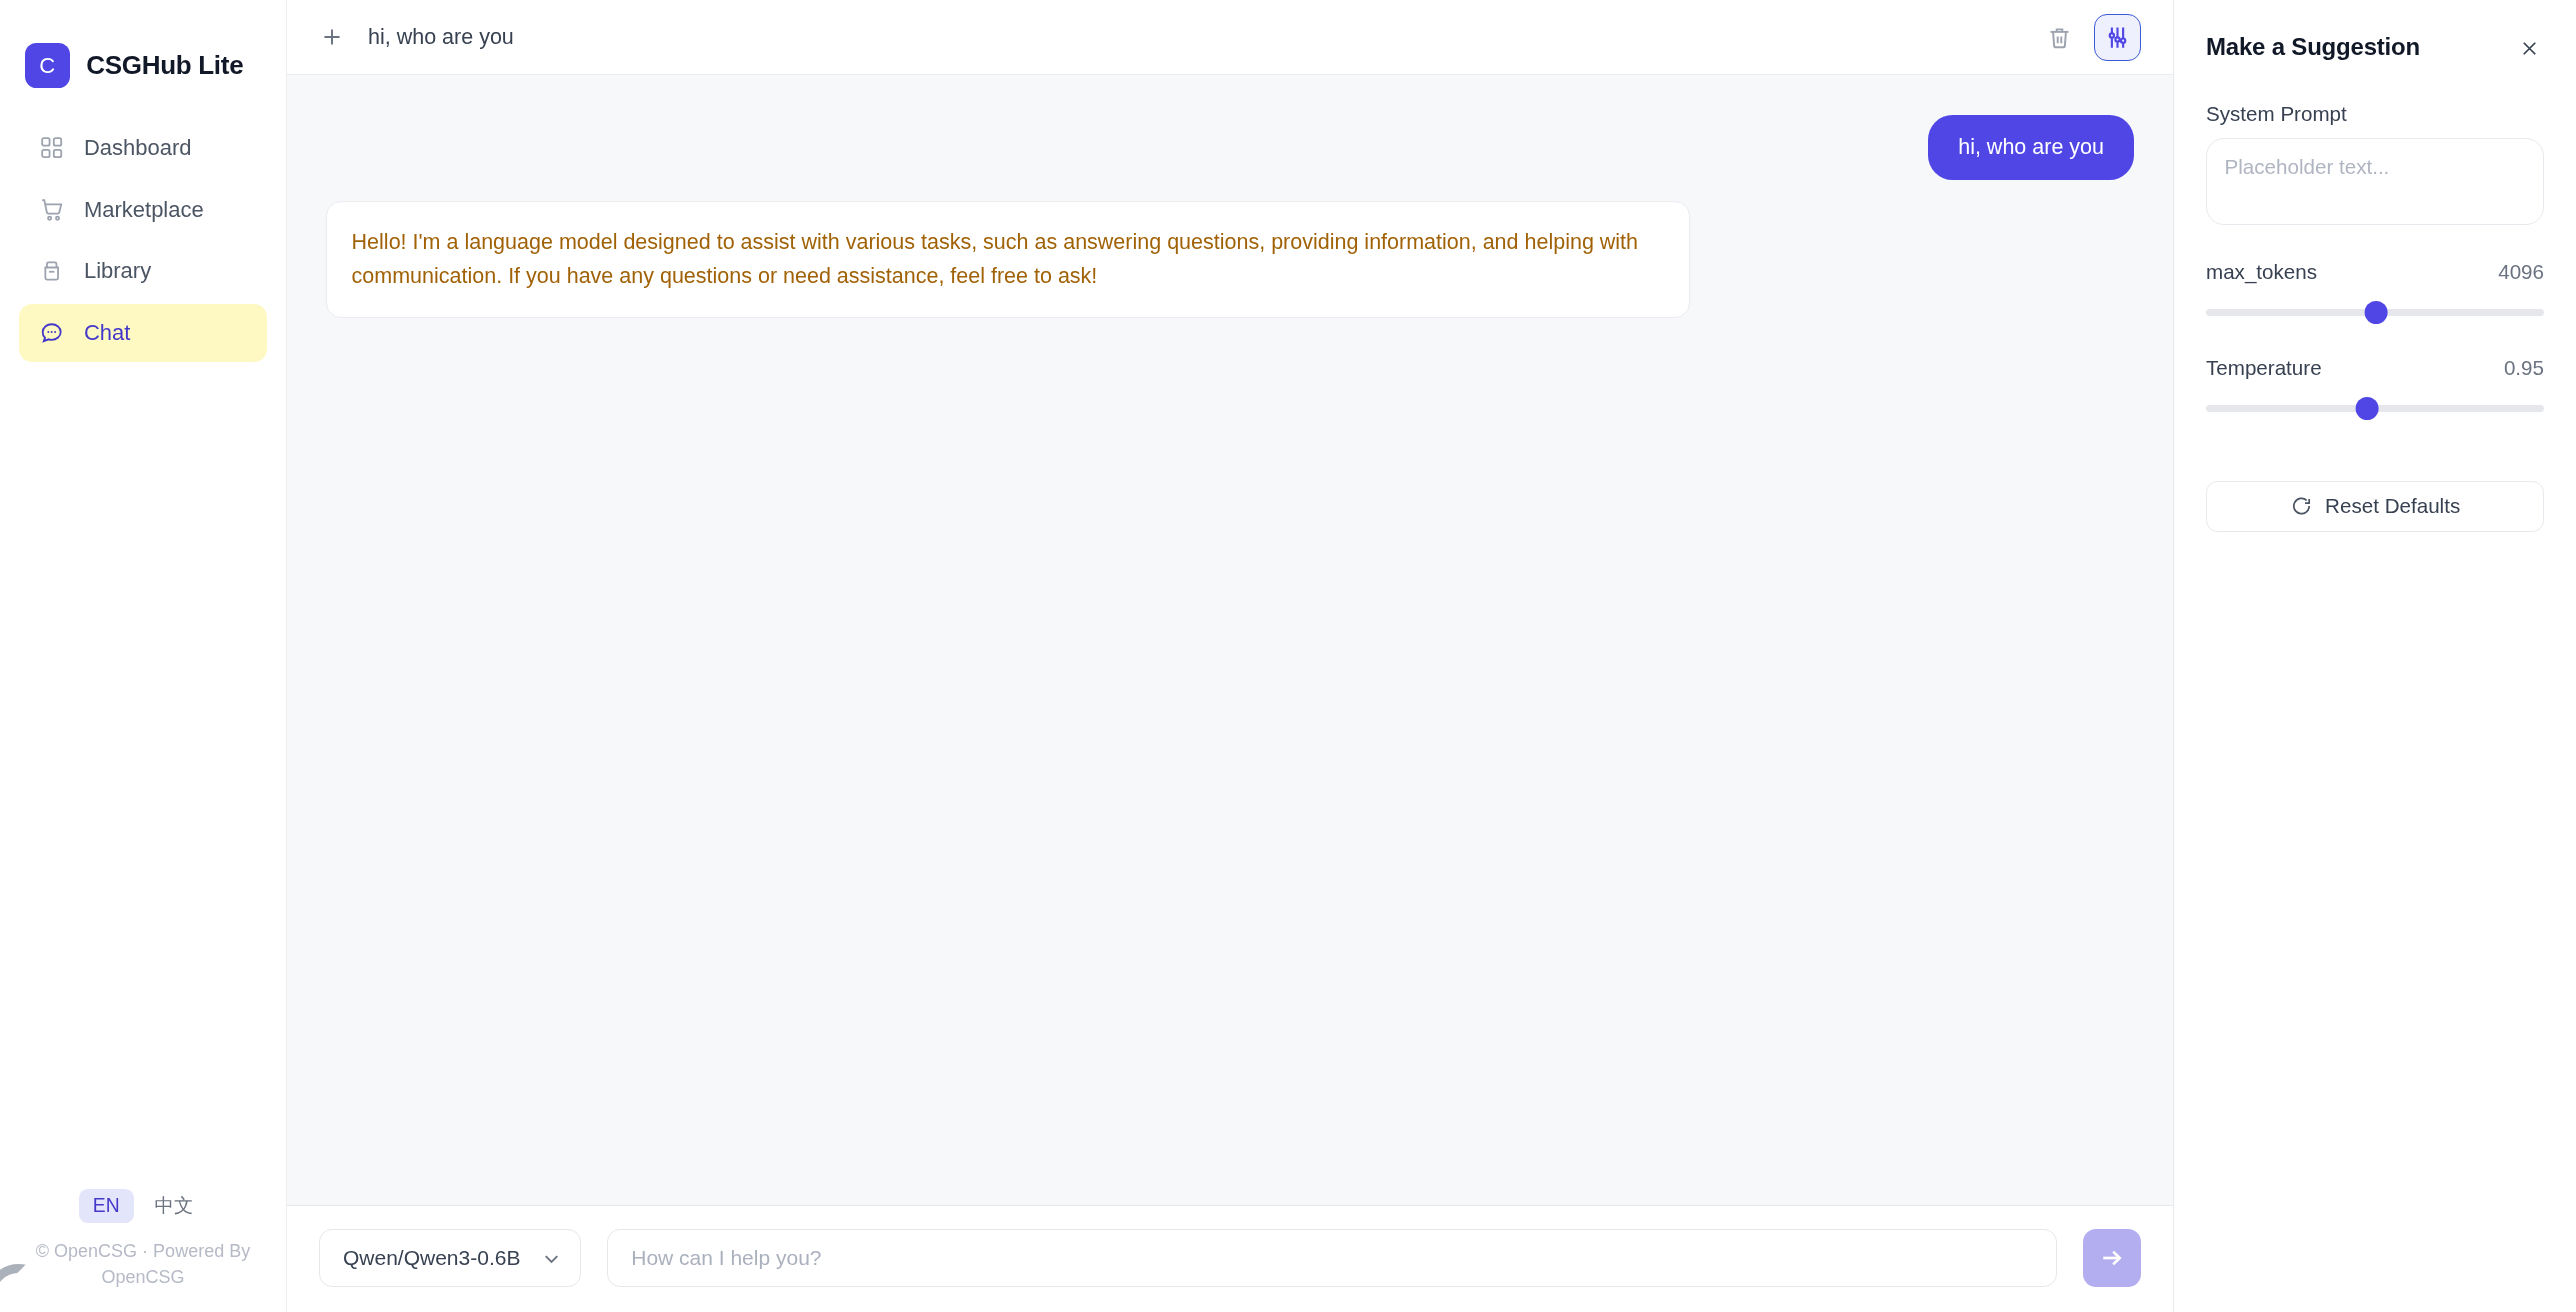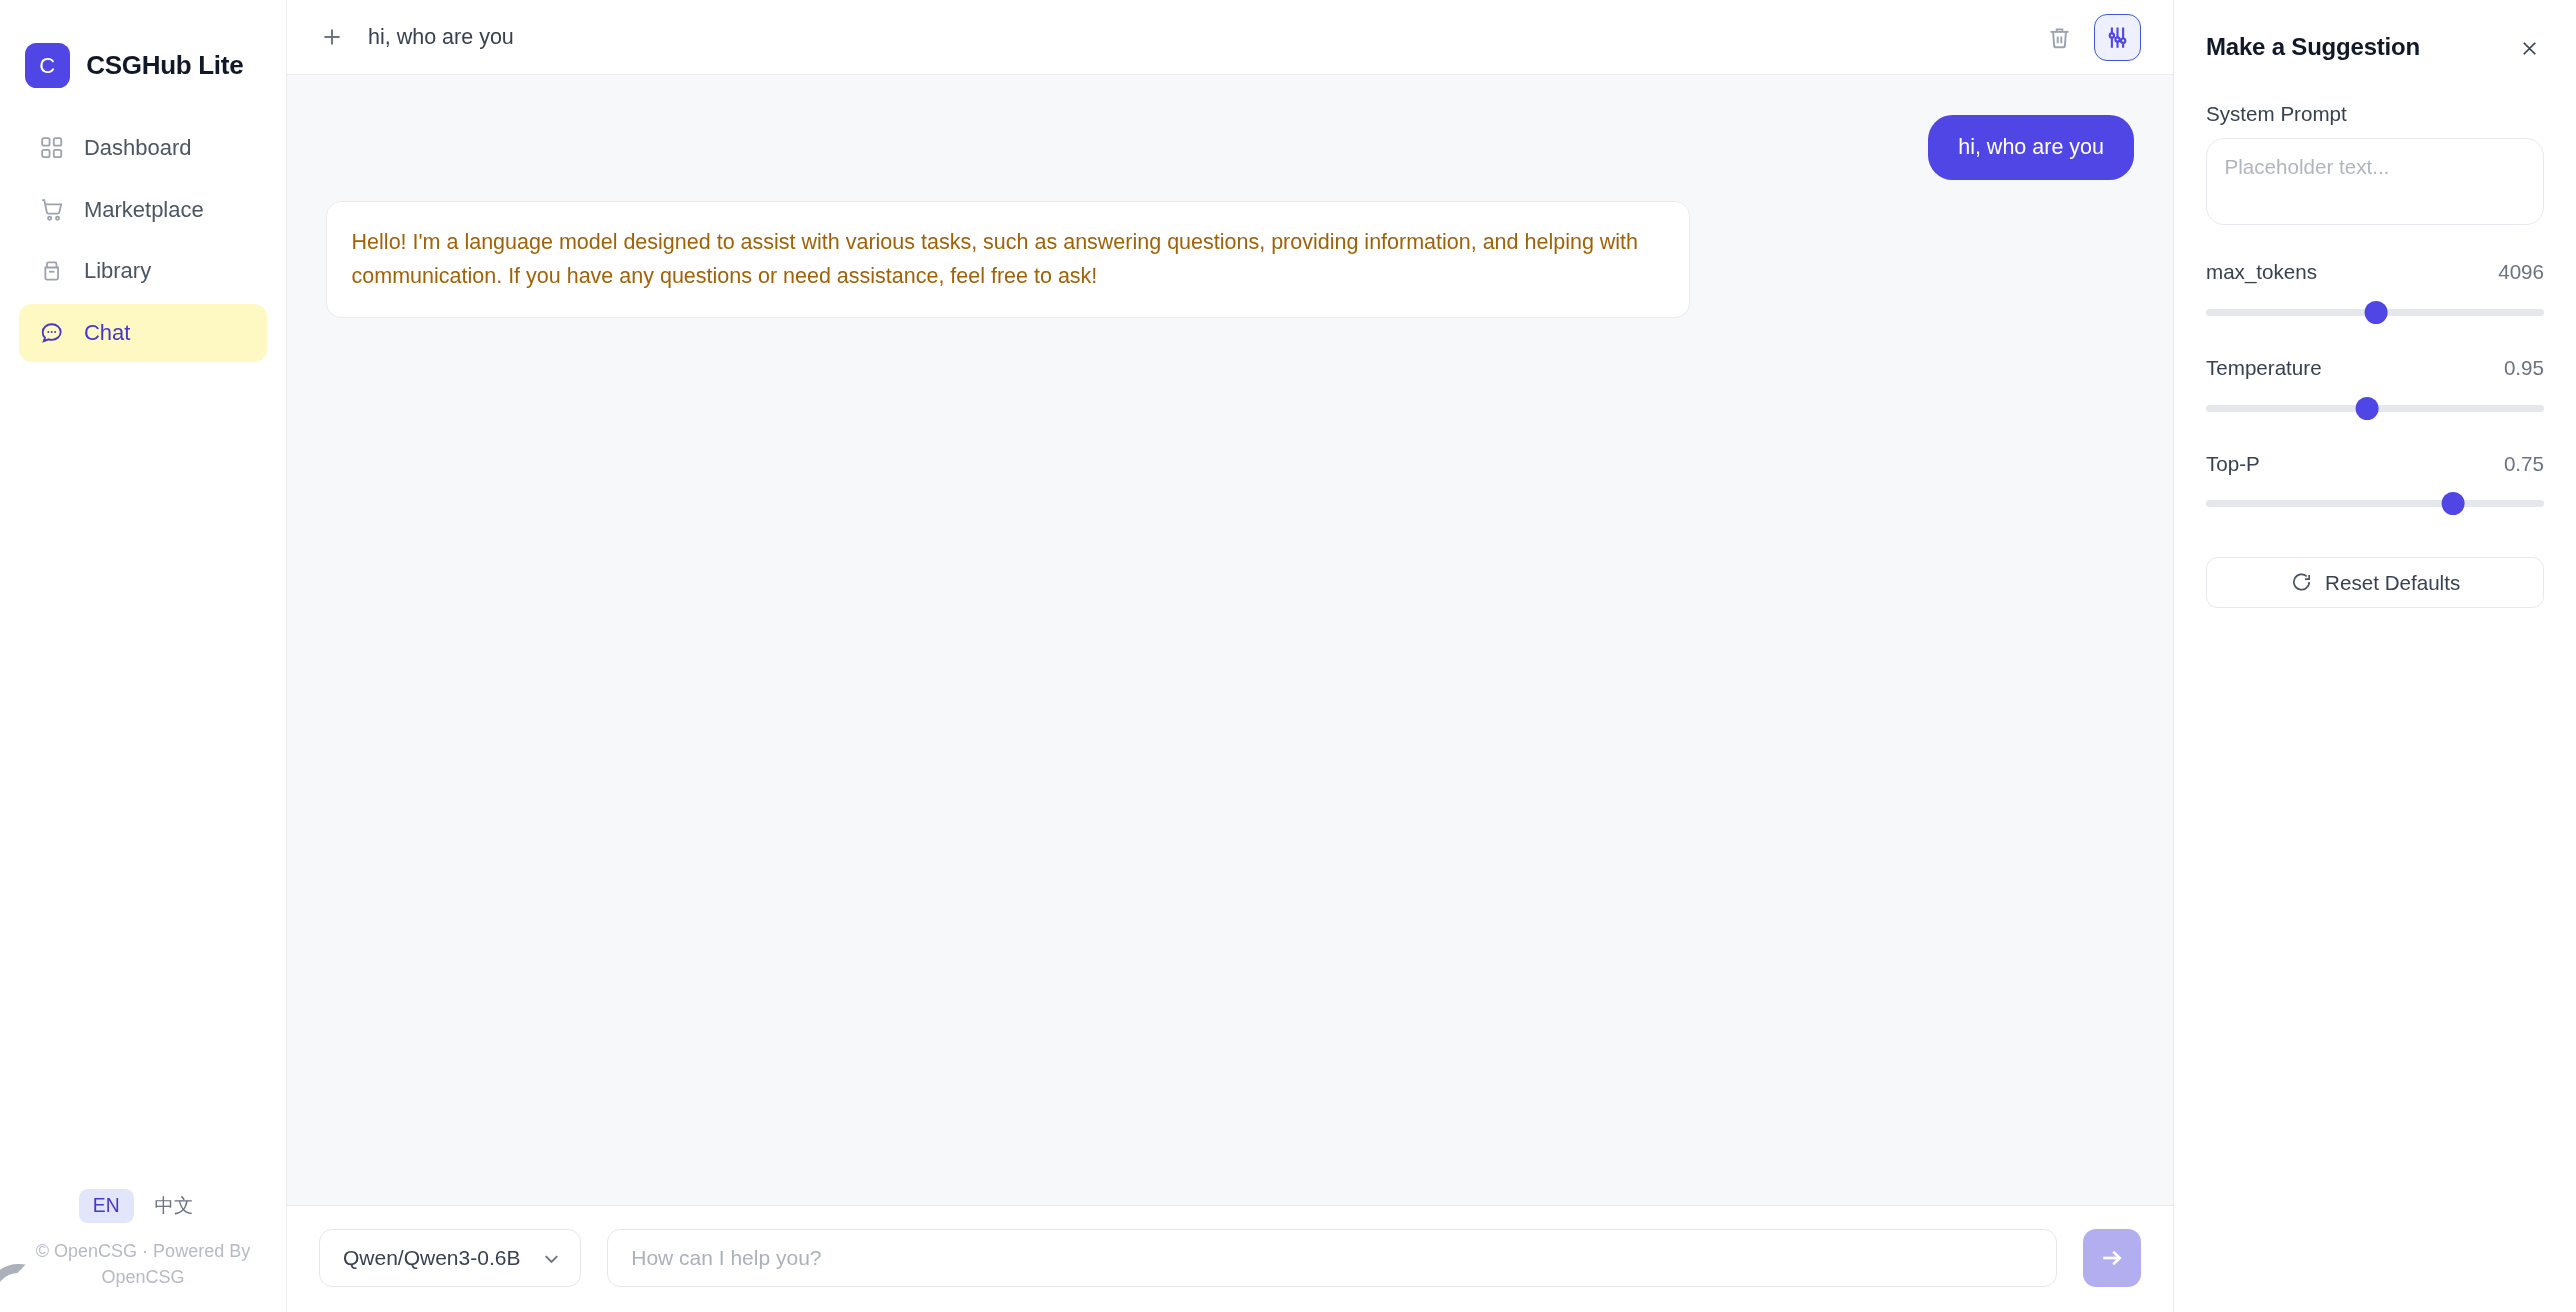--- a/index.html
+++ b/index.html
@@ -186,21 +186,21 @@
     position: absolute; left: 0; right: 0; top: 8px; height: 7px;
     background: #e6e7ec; border-radius: 4.4px;
   }
   .thumb {
     position: absolute; top: 0; width: 23px; height: 23px;
     border-radius: 50%; background: #4f46e5;
     transform: translateX(-11.4px);
   }
 
   .reset-btn {
-    margin-top: 42px; width: 100%; height: 51px;
+    margin-top: 61px; width: 100%; height: 51px;
     border: 0.9px solid #e8e9ee; border-radius: 11.4px;
     background: #fff; cursor: pointer;
     display: flex; align-items: center; justify-content: center; gap: 12.3px;
     font-size: 20.6px; color: #374151; font-family: inherit;
   }
   .reset-btn svg { width: 23px; height: 23px; stroke: #4b5563; stroke-width: 1.8; fill: none; }
 
   
   .cursor-artifact {
     position: absolute; left: -14px; bottom: -16px;
@@ -370,30 +370,20 @@
       <div class="slider-head">
         <span class="slider-name">Temperature</span>
         <span class="slider-value">0.95</span>
       </div>
       <div class="track-wrap">
         <div class="track"></div>
         <div class="thumb" id="thumb1" style="left: 47.7%;"></div>
       </div>
     </div>
 
-    <div class="slider-group">
-      <div class="slider-head">
-        <span class="slider-name">Top-P</span>
-        <span class="slider-value">0.75</span>
-      </div>
-      <div class="track-wrap">
-        <div class="track"></div>
-        <div class="thumb" id="thumb2" style="left: 73.2%;"></div>
-      </div>
-    </div>
 
     <button class="reset-btn">
       <svg viewBox="0 0 24 24">
           <path d="M20 11.5a8 8 0 1 1-2.6-5.9"></path>
           <path d="M20 4.2v4.3h-4.3"></path>
         </svg>
       <span>Reset Defaults</span>
     </button>
 
   </aside>

